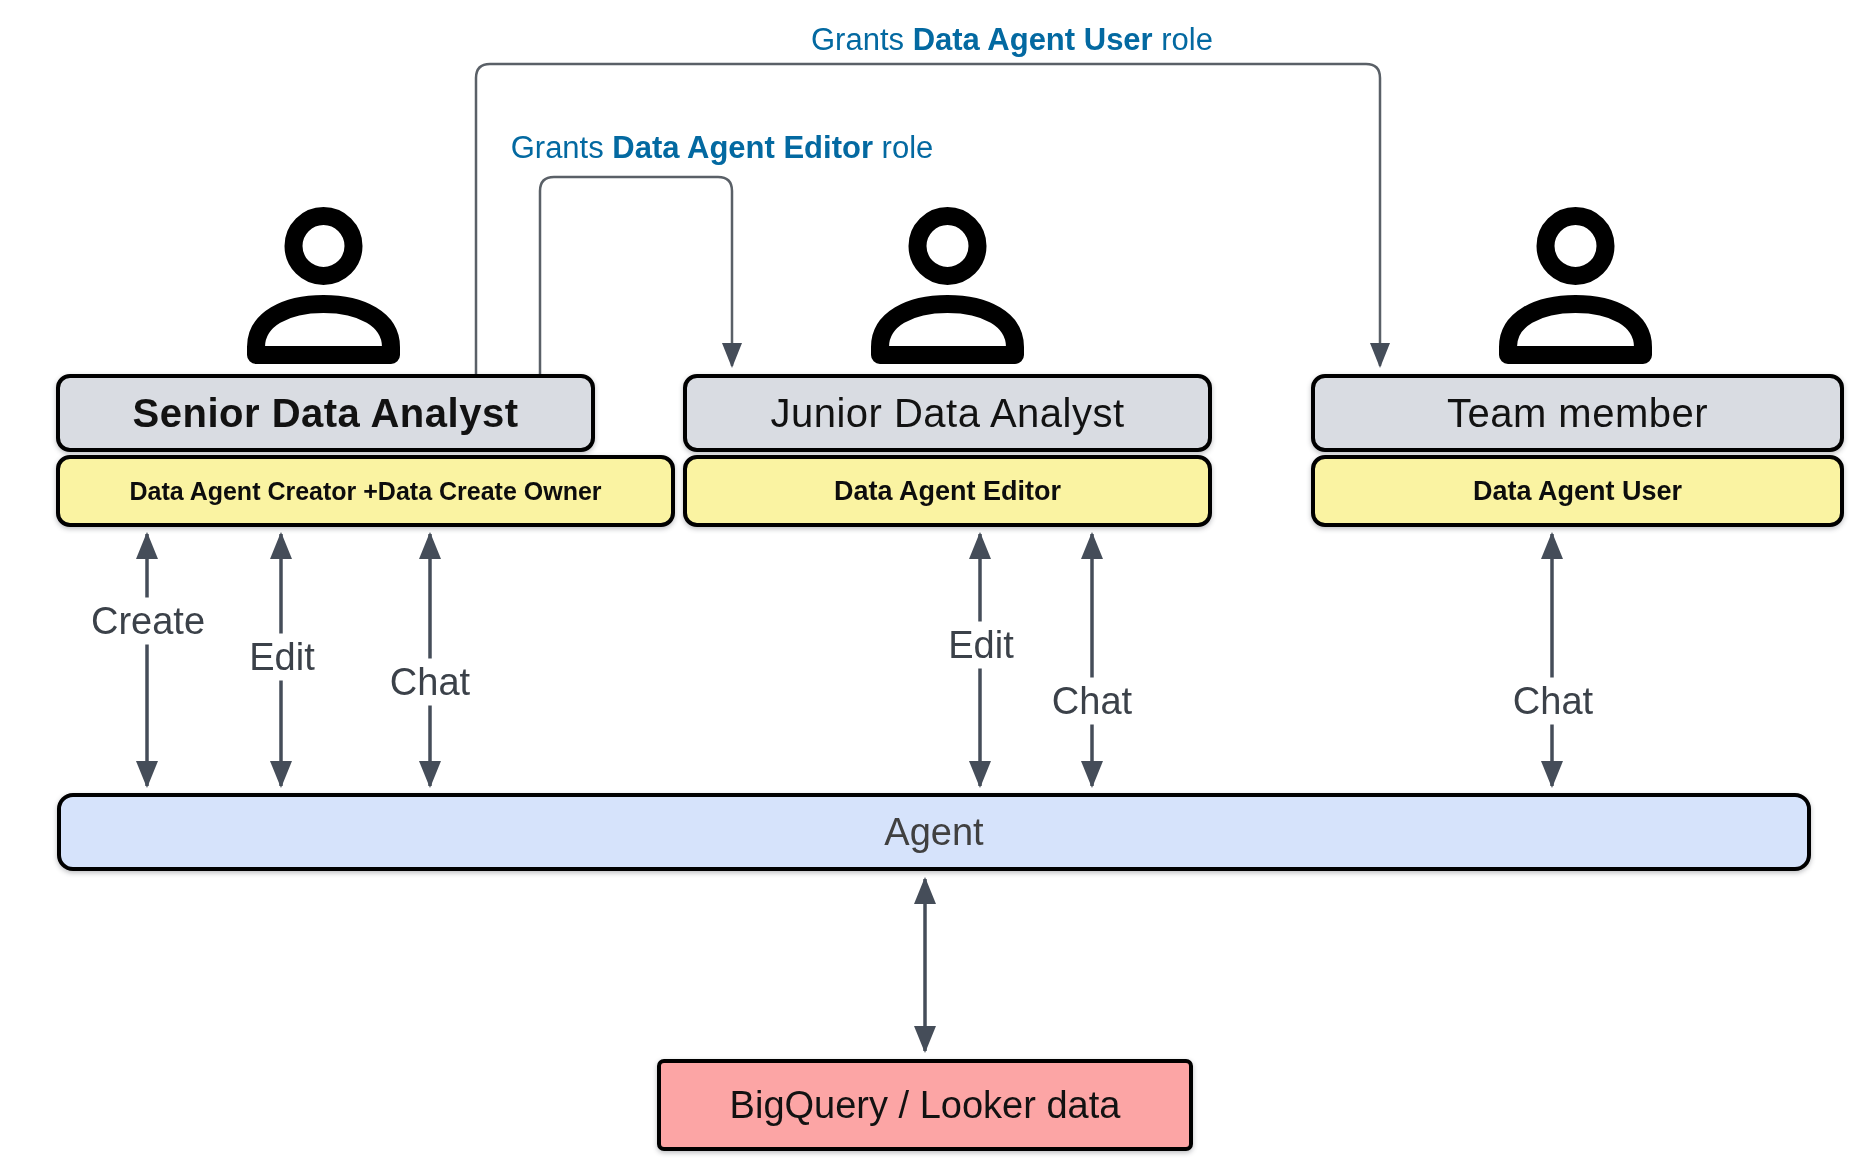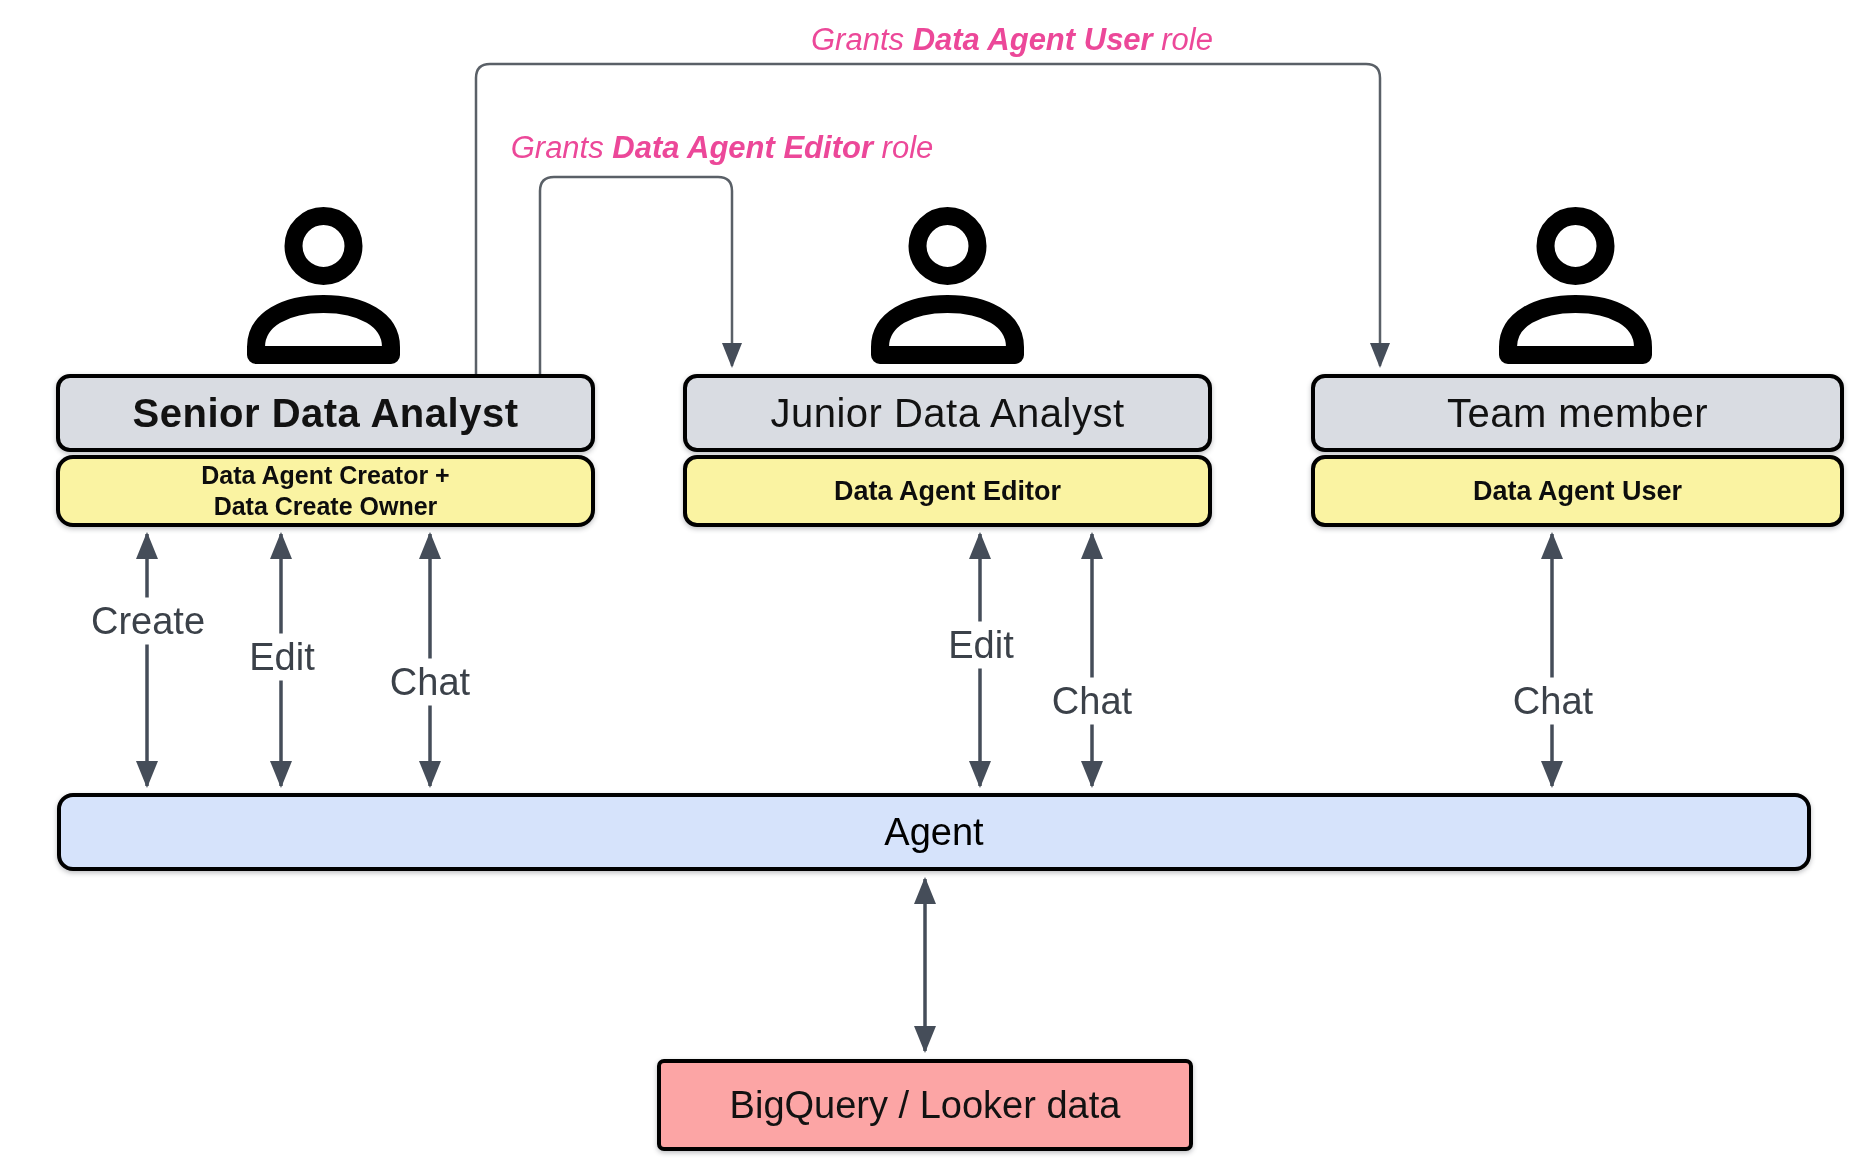--- a/index.html
+++ b/index.html
@@ -14,42 +14,42 @@
   #icon-team{left:1498px;}
 
   .box{
     position:absolute;box-sizing:border-box;border:4px solid #000;
     display:flex;align-items:center;justify-content:center;text-align:center;
     z-index:2;box-shadow:0 2px 5px rgba(40,44,52,.30);background:#fff;
   }
   .name-box{background:#d9dce2;border-radius:14px;font-size:40px;color:#121212;letter-spacing:.5px;}
   .role-box{background:#faf3a2;border-radius:14px;font-weight:bold;color:#0d0d0d;}
   #senior-name{left:56px;top:374px;width:539px;height:78px;font-weight:bold;}
-  #senior-role{left:56px;top:455px;width:539px;height:72px;font-size:25px;line-height:1.24;flex-direction:column;border-radius:17px;}
+  #senior-role{left:56px;top:455px;width:619px;height:72px;font-size:25px;line-height:1.24;flex-direction:row;}
   #junior-name{left:683px;top:374px;width:529px;height:78px;}
   #junior-role{left:683px;top:455px;width:529px;height:72px;font-size:27px;}
   #team-name{left:1311px;top:374px;width:533px;height:78px;}
   #team-role{left:1311px;top:455px;width:533px;height:72px;font-size:27px;}
-  #agent-bar{left:57px;top:793px;width:1754px;height:78px;background:#d6e3fb;border-radius:16px;font-size:38px;color:#000000;}
+  #agent-bar{left:57px;top:793px;width:1754px;height:78px;background:#d6e3fb;border-radius:16px;font-size:38px;color:#404040;}
   #datasource{left:657px;top:1059px;width:536px;height:92px;background:#fca5a5;border-radius:7px;font-size:38px;color:#121212;}
 
   .action-label{
     position:absolute;z-index:3;transform:translate(-50%,-50%);
     background:#ffffff;padding:2px 9px;font-size:38px;color:#3b4149;white-space:nowrap;
   }
   #lbl-create{left:148px;top:621px;}
   #lbl-edit-senior{left:282px;top:657px;}
   #lbl-chat-senior{left:430px;top:682px;}
   #lbl-edit-junior{left:981px;top:645px;}
   #lbl-chat-junior{left:1092px;top:701px;}
   #lbl-chat-team{left:1553px;top:701px;}
 
   .annotation{
     position:absolute;z-index:3;transform:translateX(-50%);
-    font-style:italic;font-size:31px;color:#ec4899;white-space:nowrap;
+    font-size:31px;color:#0369a1;white-space:nowrap;
   }
   .annotation b{font-weight:bold;}
   #grant-user{left:1012px;top:22px;}
   #grant-editor{left:722px;top:130px;text-align:right;}
 </style>
 </head>
 <body>
 
 <div id="canvas">
 

